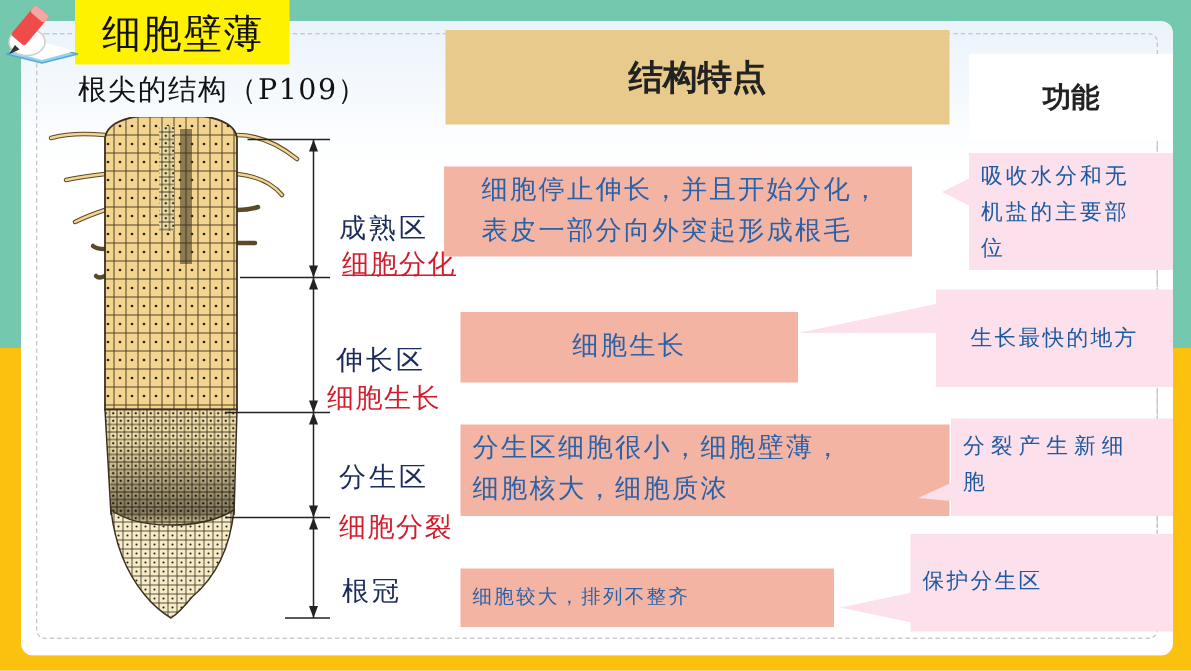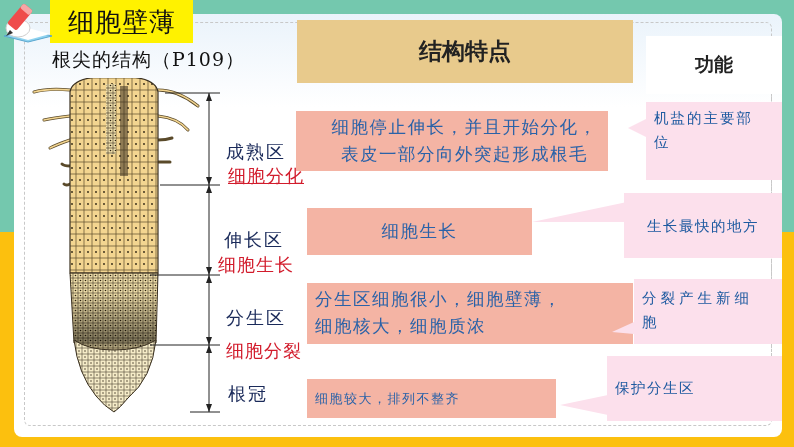--- a/index.html
+++ b/index.html
@@ -125,26 +125,27 @@
 </svg>
 
 <div class="zone-name" style="left:226px;top:140px;">成熟区</div>
 <div class="zone-proc" style="left:228px;top:164px;text-decoration:underline;">细胞分化</div>
 <div class="zone-name" style="left:224px;top:228px;">伸长区</div>
 <div class="zone-proc" style="left:218px;top:253px;">细胞生长</div>
 <div class="zone-name" style="left:226px;top:306px;">分生区</div>
 <div class="zone-proc" style="left:226px;top:339px;">细胞分裂</div>
 <div class="zone-name" style="left:228px;top:382px;">根冠</div>
 
-<div class="salmon" style="left:296px;top:111px;width:312px;height:60px;padding:3px 0 0 25px;text-align:center;">
+<div class="salmon" style="left:296px;top:111px;width:312px;height:60px;padding:3px 0 0 25px;">
   <div>细胞停止伸长，并且开始分化，</div>
   <div>表皮一部分向外突起形成根毛</div>
 </div>
 <div class="ptr" style="left:628px;top:118px;border-top:10px solid transparent;border-bottom:10px solid transparent;border-right:20px solid #fce0ec;"></div>
 <div class="pink" style="left:646px;top:102px;width:136px;height:78px;padding:4px 0 0 8px;">
+  <div>吸收水分和无</div>
   <div>机盐的主要部</div>
   <div>位</div>
 </div>
 
 <div class="salmon" style="left:307px;top:208px;width:225px;height:47px;display:flex;align-items:center;justify-content:center;">细胞生长</div>
 <div class="ptr" style="left:532px;top:202px;border-top:20px solid transparent;border-bottom:0 solid transparent;border-right:95px solid #fce0ec;transform:skewY(0deg);"></div>
 <div class="pink" style="left:624px;top:193px;width:158px;height:65px;display:flex;align-items:center;justify-content:center;letter-spacing:1.5px;">生长最快的地方</div>
 
 <div class="salmon" style="left:307px;top:283px;width:326px;height:61px;padding:3px 0 0 8px;">
   <div>分生区细胞很小，细胞壁薄，</div>

